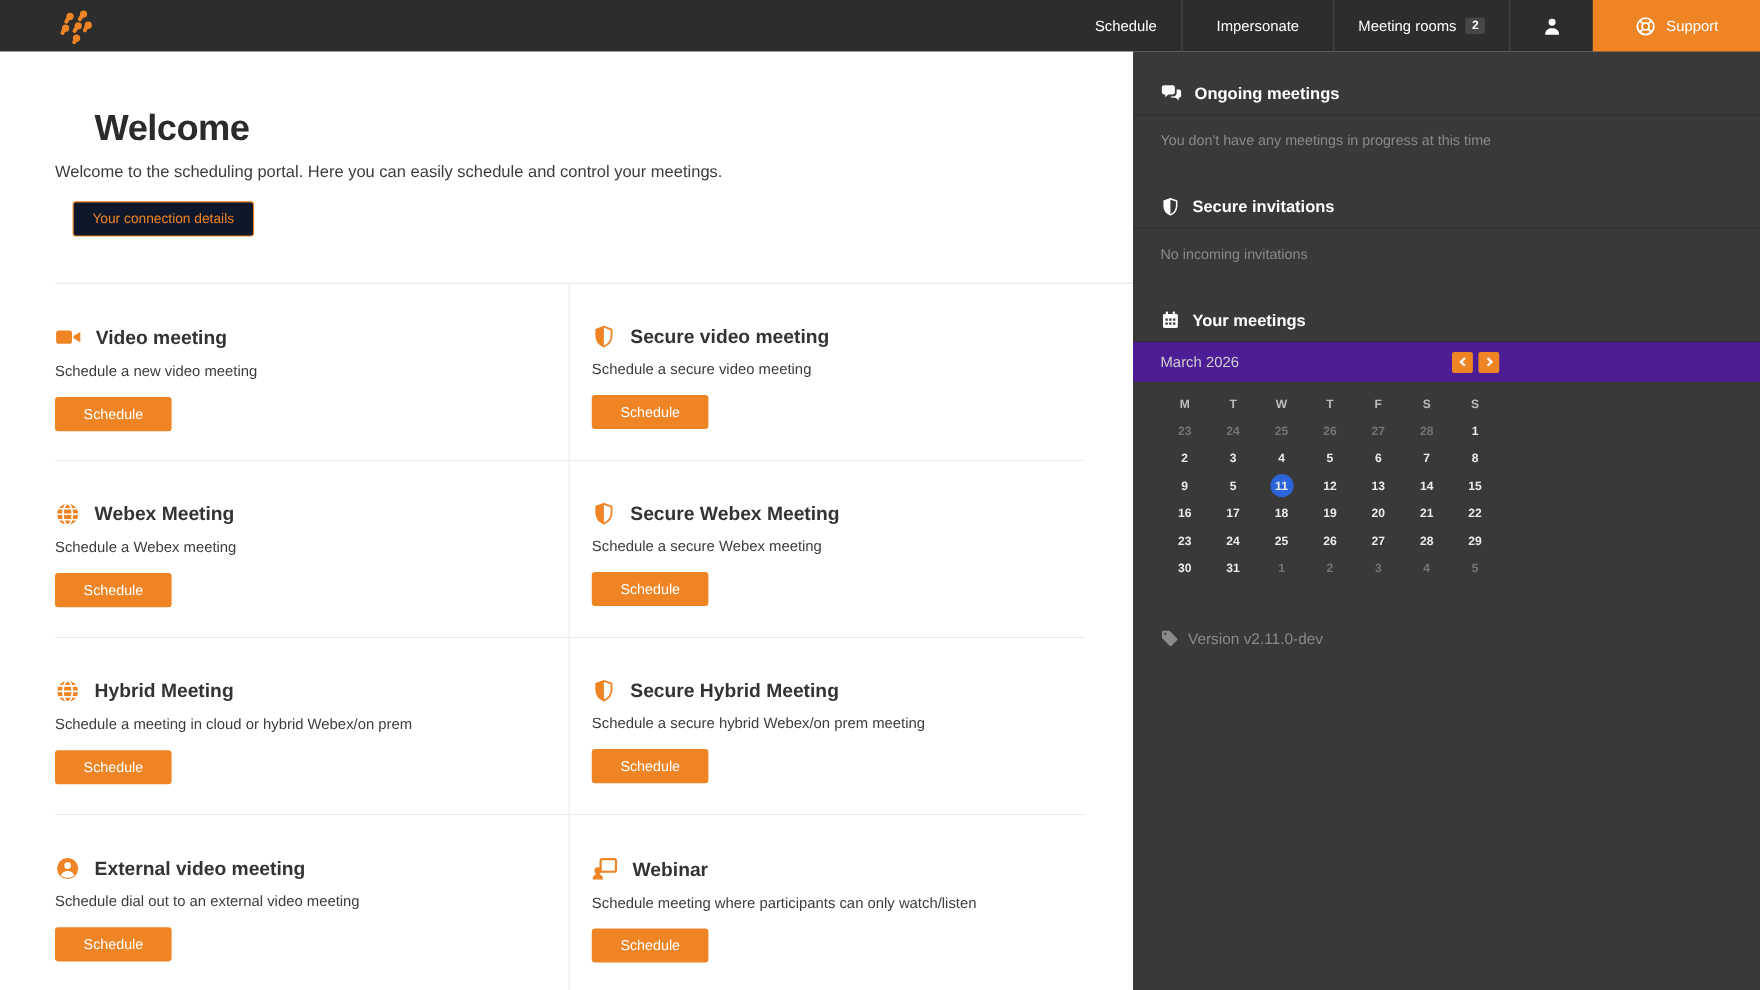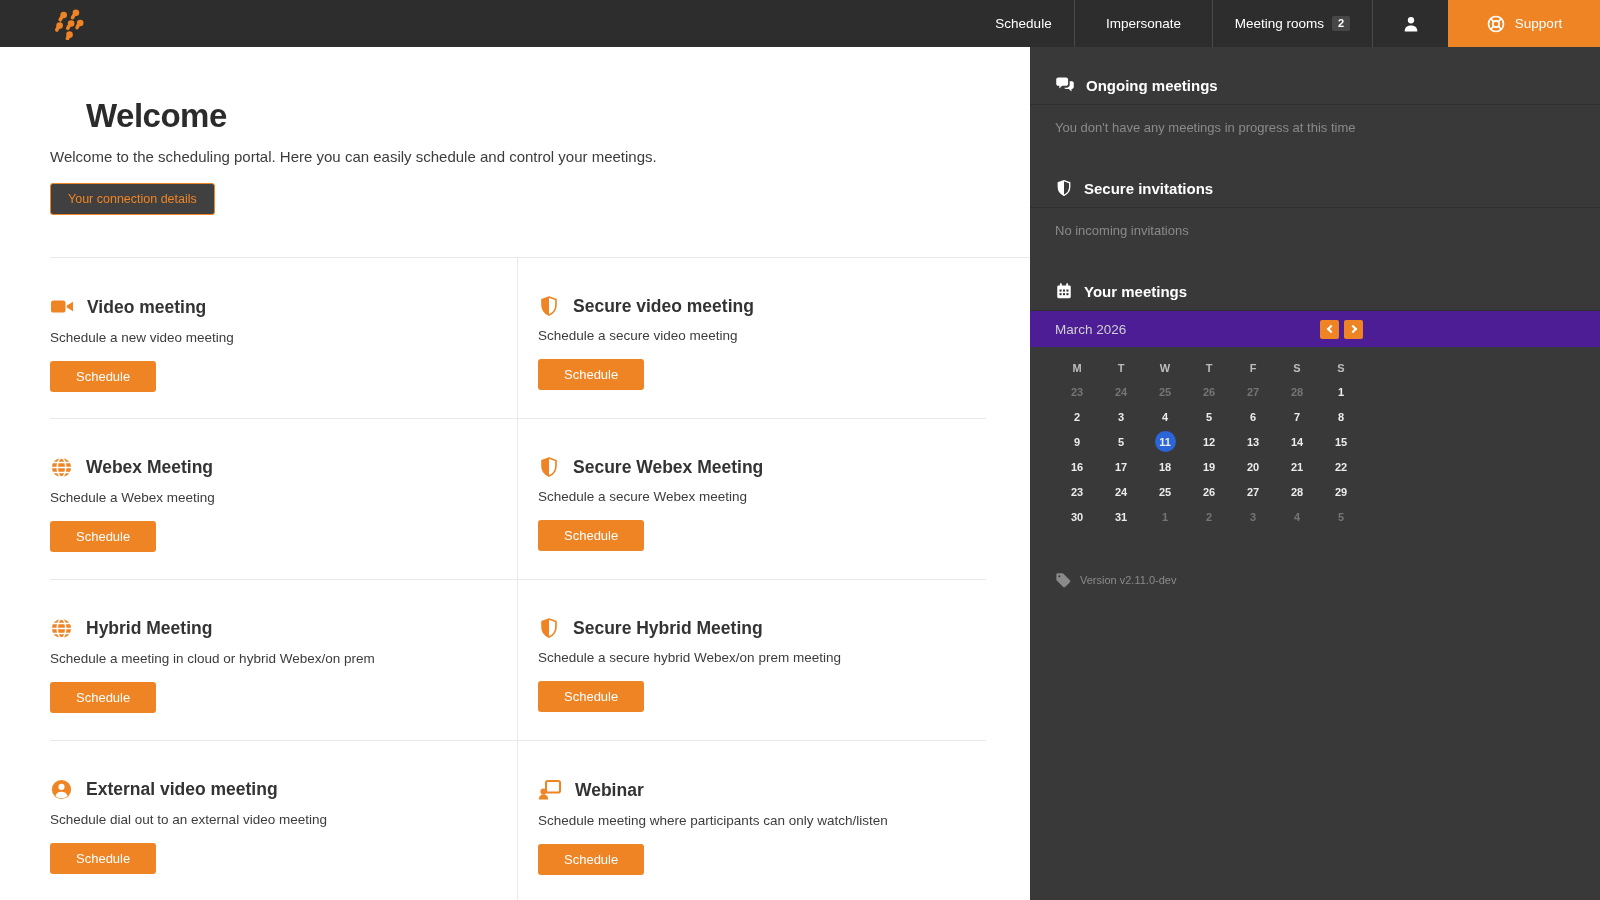--- a/index.html
+++ b/index.html
@@ -34,24 +34,25 @@
     align-items: center; justify-content: center; color: #fff;
     font-size: 13.5px; cursor: pointer;
   }
   
   .page { display: flex; height: 853px; }
   .main { width: 1030px; padding: 50px 0 0 50px; background: #fff; }
   
   .welcome-title { font-size: 33px; font-weight: 700; color: #2b2b2b; letter-spacing: -.5px; margin-left: 36px; }
   .welcome-sub { margin-top: 13px; font-size: 15px; color: #3c3c3c; }
   .conn-btn {
-    margin-top: 18px; display: inline-block; background: #404040;
+    margin-top: 18px; display: inline-block; background: #0f172a;
     border: 1px solid #ee8424; color: #ee8424; font-size: 12.5px;
     padding: 8px 17px; border-radius: 3px; cursor: pointer;
     font-family: "Liberation Sans", sans-serif;
+    margin-left: 16px;
   }
   .welcome-divider { margin-top: 42px; width: 980px; border-bottom: 1px solid #e9e9e9; }
   
   .meet-grid { width: 936px; display: grid; grid-template-columns: 468px 468px; }
   .meet-cell { height: 161px; border-bottom: 1px solid #e9e9e9; padding-top: 37px; }
   .meet-cell.left { border-right: 1px solid #e9e9e9; padding-right: 30px; }
   .meet-cell.right { padding-left: 20px; }
   .cell-head { display: flex; align-items: center; gap: 13px; }
   .cell-title { font-size: 17.5px; font-weight: 700; color: #333; }
   .cell-desc { margin-top: 11px; font-size: 13.5px; color: #3c3c3c; }
@@ -92,21 +93,21 @@
     height: 25px; display: flex; align-items: center; justify-content: center;
     color: #ececec; font-size: 11px; font-weight: 700; cursor: pointer;
   }
   .cal-day.muted { color: #757575; }
   .cal-day.selected > span {
     background: #2b65d9; width: 21px; height: 21px; border-radius: 50%;
     display: flex; align-items: center; justify-content: center;
   }
   .version-row {
     margin-top: 43px; padding: 0 25px; display: flex; align-items: center;
-    gap: 9px; color: #8a8a8a; font-size: 11px;
+    gap: 9px; color: #8a8a8a; font-size: 14px;
   }
   .icon { display: inline-flex; align-items: center; justify-content: center; }
 </style>
 </head>
 <body>
 
 <svg width="0" height="0" style="position:absolute">
     <defs>
   <clipPath id="halfL">
         <rect x="0" y="0" width="12" height="24"></rect>

